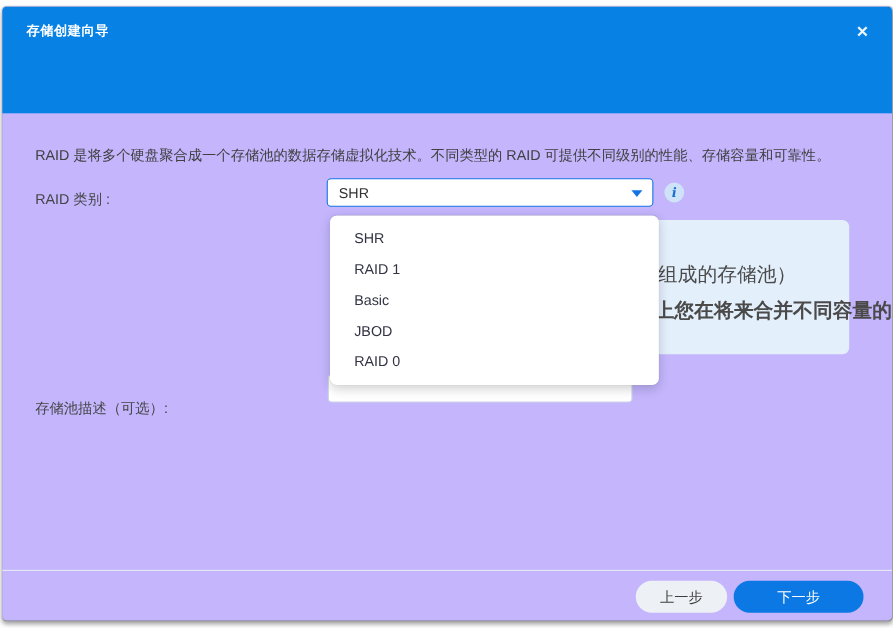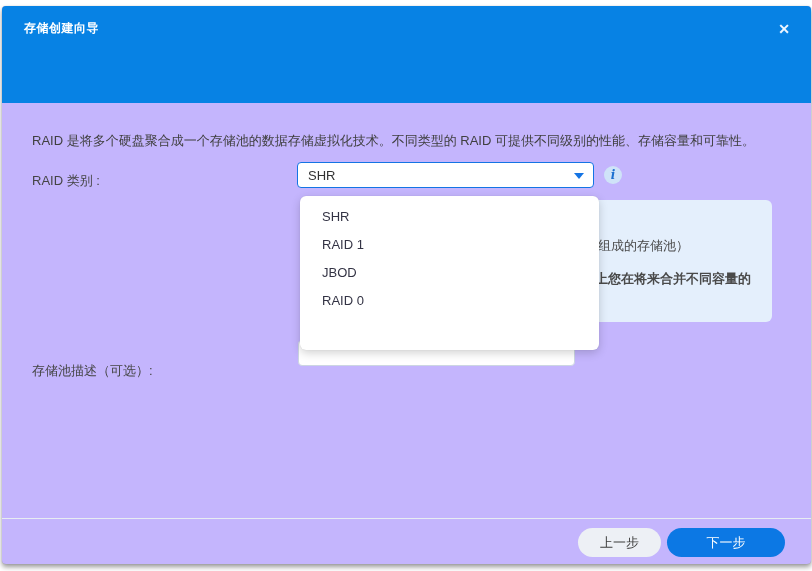--- a/index.html
+++ b/index.html
@@ -109,21 +109,21 @@
   .info-box {
     position: absolute;
     left: 320px; top: 194px;
     width: 450px; height: 122px;
     background: #e4effc;
     border-radius: 6px;
     z-index: 1;
   }
   .info-line {
     position: absolute;
-    font-size: 13px;
+    font-size: 18px;
     color: #4a4a4a;
     white-space: nowrap;
     z-index: 1;
   }
   .info-line.l1 { left: 596px; top: 231px; }
   .info-line.l2 { left: 593px; top: 264px; font-weight: bold; }
   .dropdown-panel {
     position: absolute;
     left: 298px; top: 190px;
     width: 299px; height: 154px;
@@ -210,20 +210,21 @@
 
   <div class="info-icon">i</div>
 
   <div class="info-box"></div>
   <div class="info-line l1">组成的存储池）</div>
   <div class="info-line l2">上您在将来合并不同容量的</div>
 
   <div class="dropdown-panel">
     <div class="dropdown-item">SHR</div>
     <div class="dropdown-item">RAID 1</div>
+    <div class="dropdown-item">Basic</div>
     <div class="dropdown-item">JBOD</div>
     <div class="dropdown-item">RAID 0</div>
   </div>
 
   <div class="desc-label">存储池描述（可选）:</div>
   <input class="desc-input" type="text" value="" style="">
 
   <div class="footer-sep"></div>
   <button class="btn btn-back">上一步</button>
   <button class="btn btn-next">下一步</button>

